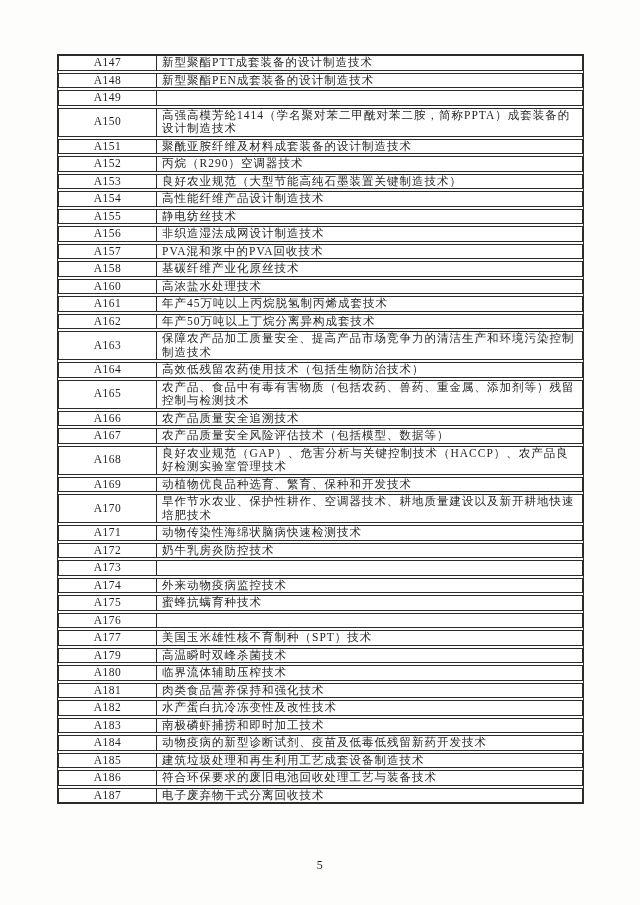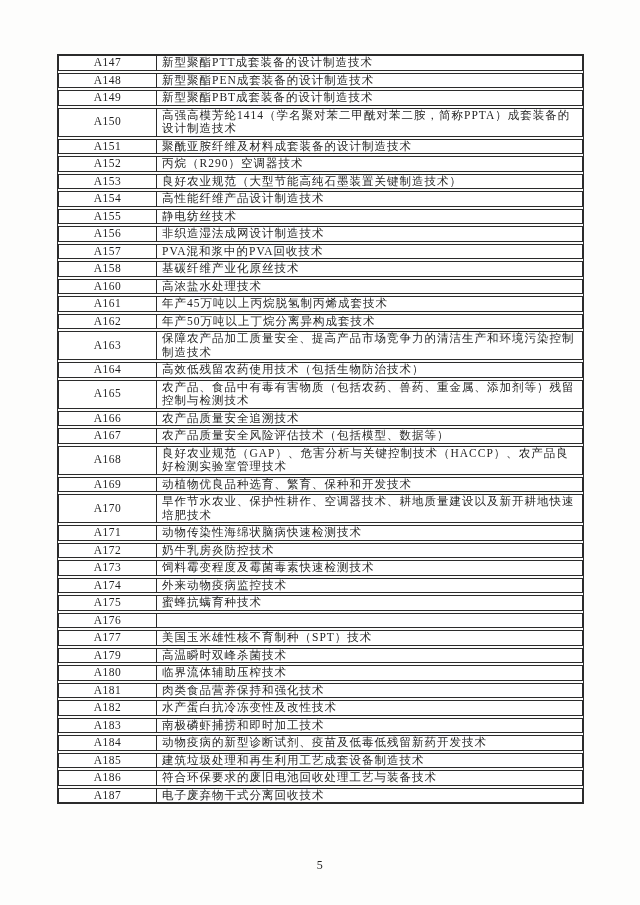--- a/index.html
+++ b/index.html
@@ -64,21 +64,20 @@
     <div class="t-row">
       <div class="cell-code">A147</div>
       <div class="cell-desc">新型聚酯PTT成套装备的设计制造技术</div>
     </div>
     <div class="t-row">
       <div class="cell-code">A148</div>
       <div class="cell-desc">新型聚酯PEN成套装备的设计制造技术</div>
     </div>
     <div class="t-row">
       <div class="cell-code">A149</div>
-      <div class="cell-desc">新型聚酯PBT成套装备的设计制造技术</div>
     </div>
     <div class="t-row">
       <div class="cell-code">A150</div>
       <div class="cell-desc">高强高模芳纶1414（学名聚对苯二甲酰对苯二胺，简称PPTA）成套装备的设计制造技术</div>
     </div>
     <div class="t-row">
       <div class="cell-code">A151</div>
       <div class="cell-desc">聚酰亚胺纤维及材料成套装备的设计制造技术</div>
     </div>
     <div class="t-row">
@@ -156,21 +155,20 @@
     <div class="t-row">
       <div class="cell-code">A171</div>
       <div class="cell-desc">动物传染性海绵状脑病快速检测技术</div>
     </div>
     <div class="t-row">
       <div class="cell-code">A172</div>
       <div class="cell-desc">奶牛乳房炎防控技术</div>
     </div>
     <div class="t-row">
       <div class="cell-code">A173</div>
-      <div class="cell-desc">饲料霉变程度及霉菌毒素快速检测技术</div>
     </div>
     <div class="t-row">
       <div class="cell-code">A174</div>
       <div class="cell-desc">外来动物疫病监控技术</div>
     </div>
     <div class="t-row">
       <div class="cell-code">A175</div>
       <div class="cell-desc">蜜蜂抗螨育种技术</div>
     </div>
     <div class="t-row">

